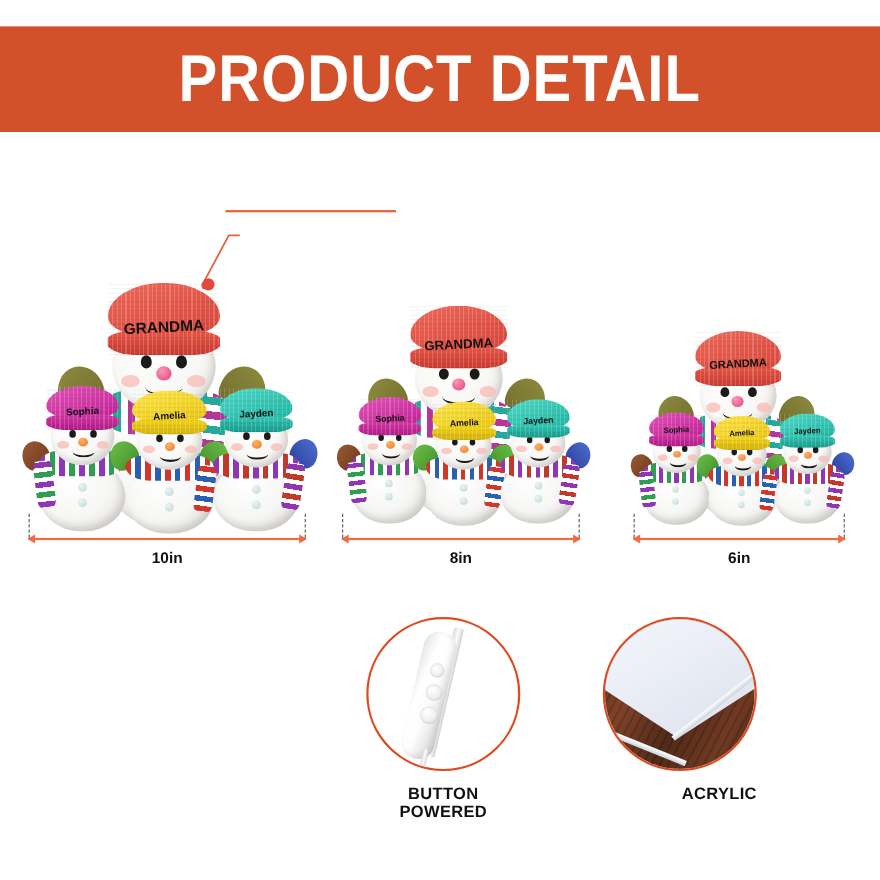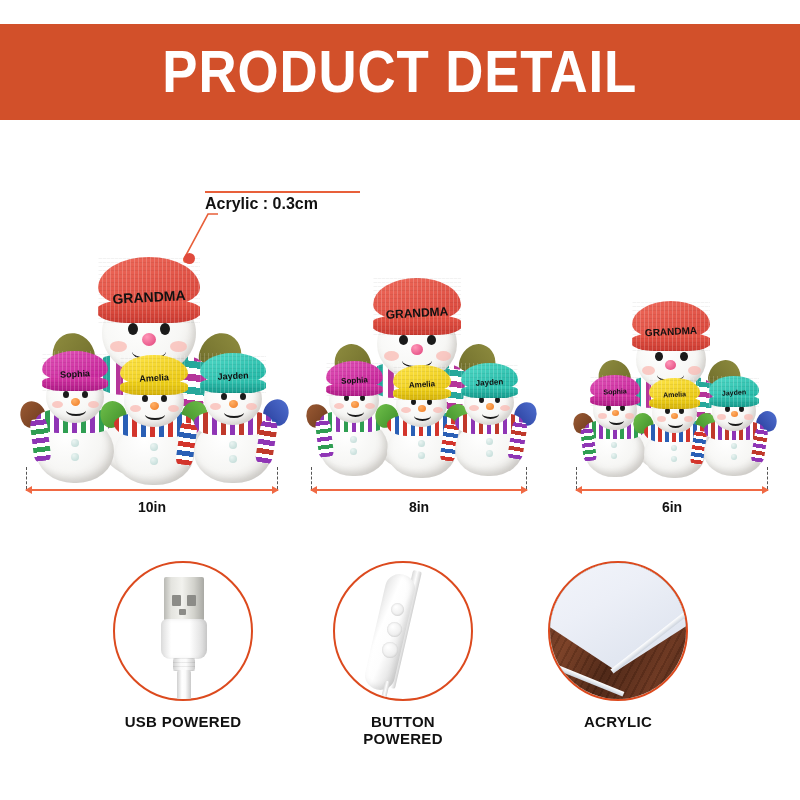--- a/index.html
+++ b/index.html
@@ -111,21 +111,20 @@
 <body>
 
 <div id="stage">
 
   <div class="banner">
     <div class="banner-title">PRODUCT DETAIL</div>
   </div>
 
   <div class="callout">
     <div class="callout-rule"></div>
-    <div class="callout-l2">Acrylic : 0.3cm</div>
   </div>
   <svg class="leader" viewBox="0 0 70 60">
     <polyline points="68,5 58,5 35,48" fill="none" stroke="#e8603a" stroke-width="1.6"></polyline>
   </svg>
   <div class="leader-dot"></div>
 
   <div class="group" style="left:18px;top:225px;width:268px;height:275px;">
     <div class="scene" style="width:268px;height:235px;">
 
       <div class="sm">
@@ -463,34 +462,20 @@
       <div class="dim-tick" style="left:0;"></div>
       <div class="dim-tick" style="right:0;"></div>
       <div class="dim-line" style="width:192px;">
         <div class="dim-arrow l"></div>
           <div class="dim-arrow r"></div>
       </div>
       <div class="dim-label" style="top:10px;">6in</div>
     </div>
   </div>
 
-  <div class="feature" style="left:113px;top:537px;width:140px;height:180px;">
-    <div class="fcircle" style="left:0;top:0;width:136px;height:136px;">
-      <div class="usb-metal" style="left:49px;top:14px;width:40px;height:44px;"></div>
-      <div class="usb-slot" style="left:57px;top:32px;width:9px;height:11px;"></div>
-      <div class="usb-slot" style="left:72px;top:32px;width:9px;height:11px;"></div>
-      <div class="usb-slot" style="left:64px;top:46px;width:7px;height:6px;"></div>
-      <div class="usb-body" style="left:46px;top:56px;width:46px;height:40px;"></div>
-      <div class="usb-neck" style="left:58px;top:95px;width:22px;height:13px;">
-        <div class="usb-rib"></div>
-      </div>
-      <div class="usb-cable" style="left:62px;top:107px;width:14px;height:32px;"></div>
-    </div>
-    <div class="fcaption" style="top:152px;">USB POWERED</div>
-  </div>
 
   <div class="feature" style="left:333px;top:537px;width:140px;height:180px;">
     <div class="fcircle" style="left:0;top:0;width:136px;height:136px;">
       <div class="dim-wire" style="left:78px;top:8px;width:9px;height:120px;transform:rotate(13deg);transform-origin:top center;"></div>
       <div class="dim-body" style="left:40px;top:10px;width:30px;height:118px;transform:rotate(13deg);"></div>
       <div class="dim-btn" style="left:56px;top:40px;width:13px;height:13px;"></div>
       <div class="dim-btn" style="left:52px;top:59px;width:15px;height:15px;"></div>
       <div class="dim-btn" style="left:47px;top:79px;width:16px;height:16px;"></div>
       <div class="dim-wire" style="left:48px;top:118px;width:5px;height:18px;transform:rotate(13deg);"></div>
     </div>
@@ -499,16 +484,16 @@
 
   <div class="feature" style="left:548px;top:537px;width:140px;height:180px;">
     <div class="fcircle" style="left:0;top:0;width:136px;height:136px;">
       <div class="wood"></div>
       <div class="wood-grain"></div>
       <div class="sheet" style="left:-10px;top:-12px;width:166px;height:120px;
            clip-path:polygon(0% 0%,100% 0%,100% 52%,46% 100%,0% 58%);"></div>
       <div class="sheet-edge" style="left:-10px;top:95px;width:90px;height:5px;transform:rotate(22deg);transform-origin:left center;"></div>
       <div class="sheet-edge" style="left:62px;top:106px;width:98px;height:5px;transform:rotate(-38deg);transform-origin:left center;"></div>
     </div>
-    <div class="fcaption" style="top:152px;">ACRYLIC</div>
+    <div class="fcaption" style="top:152px;text-align:right;">ACRYLIC</div>
   </div>
 
 </div>
 
 </body></html>

